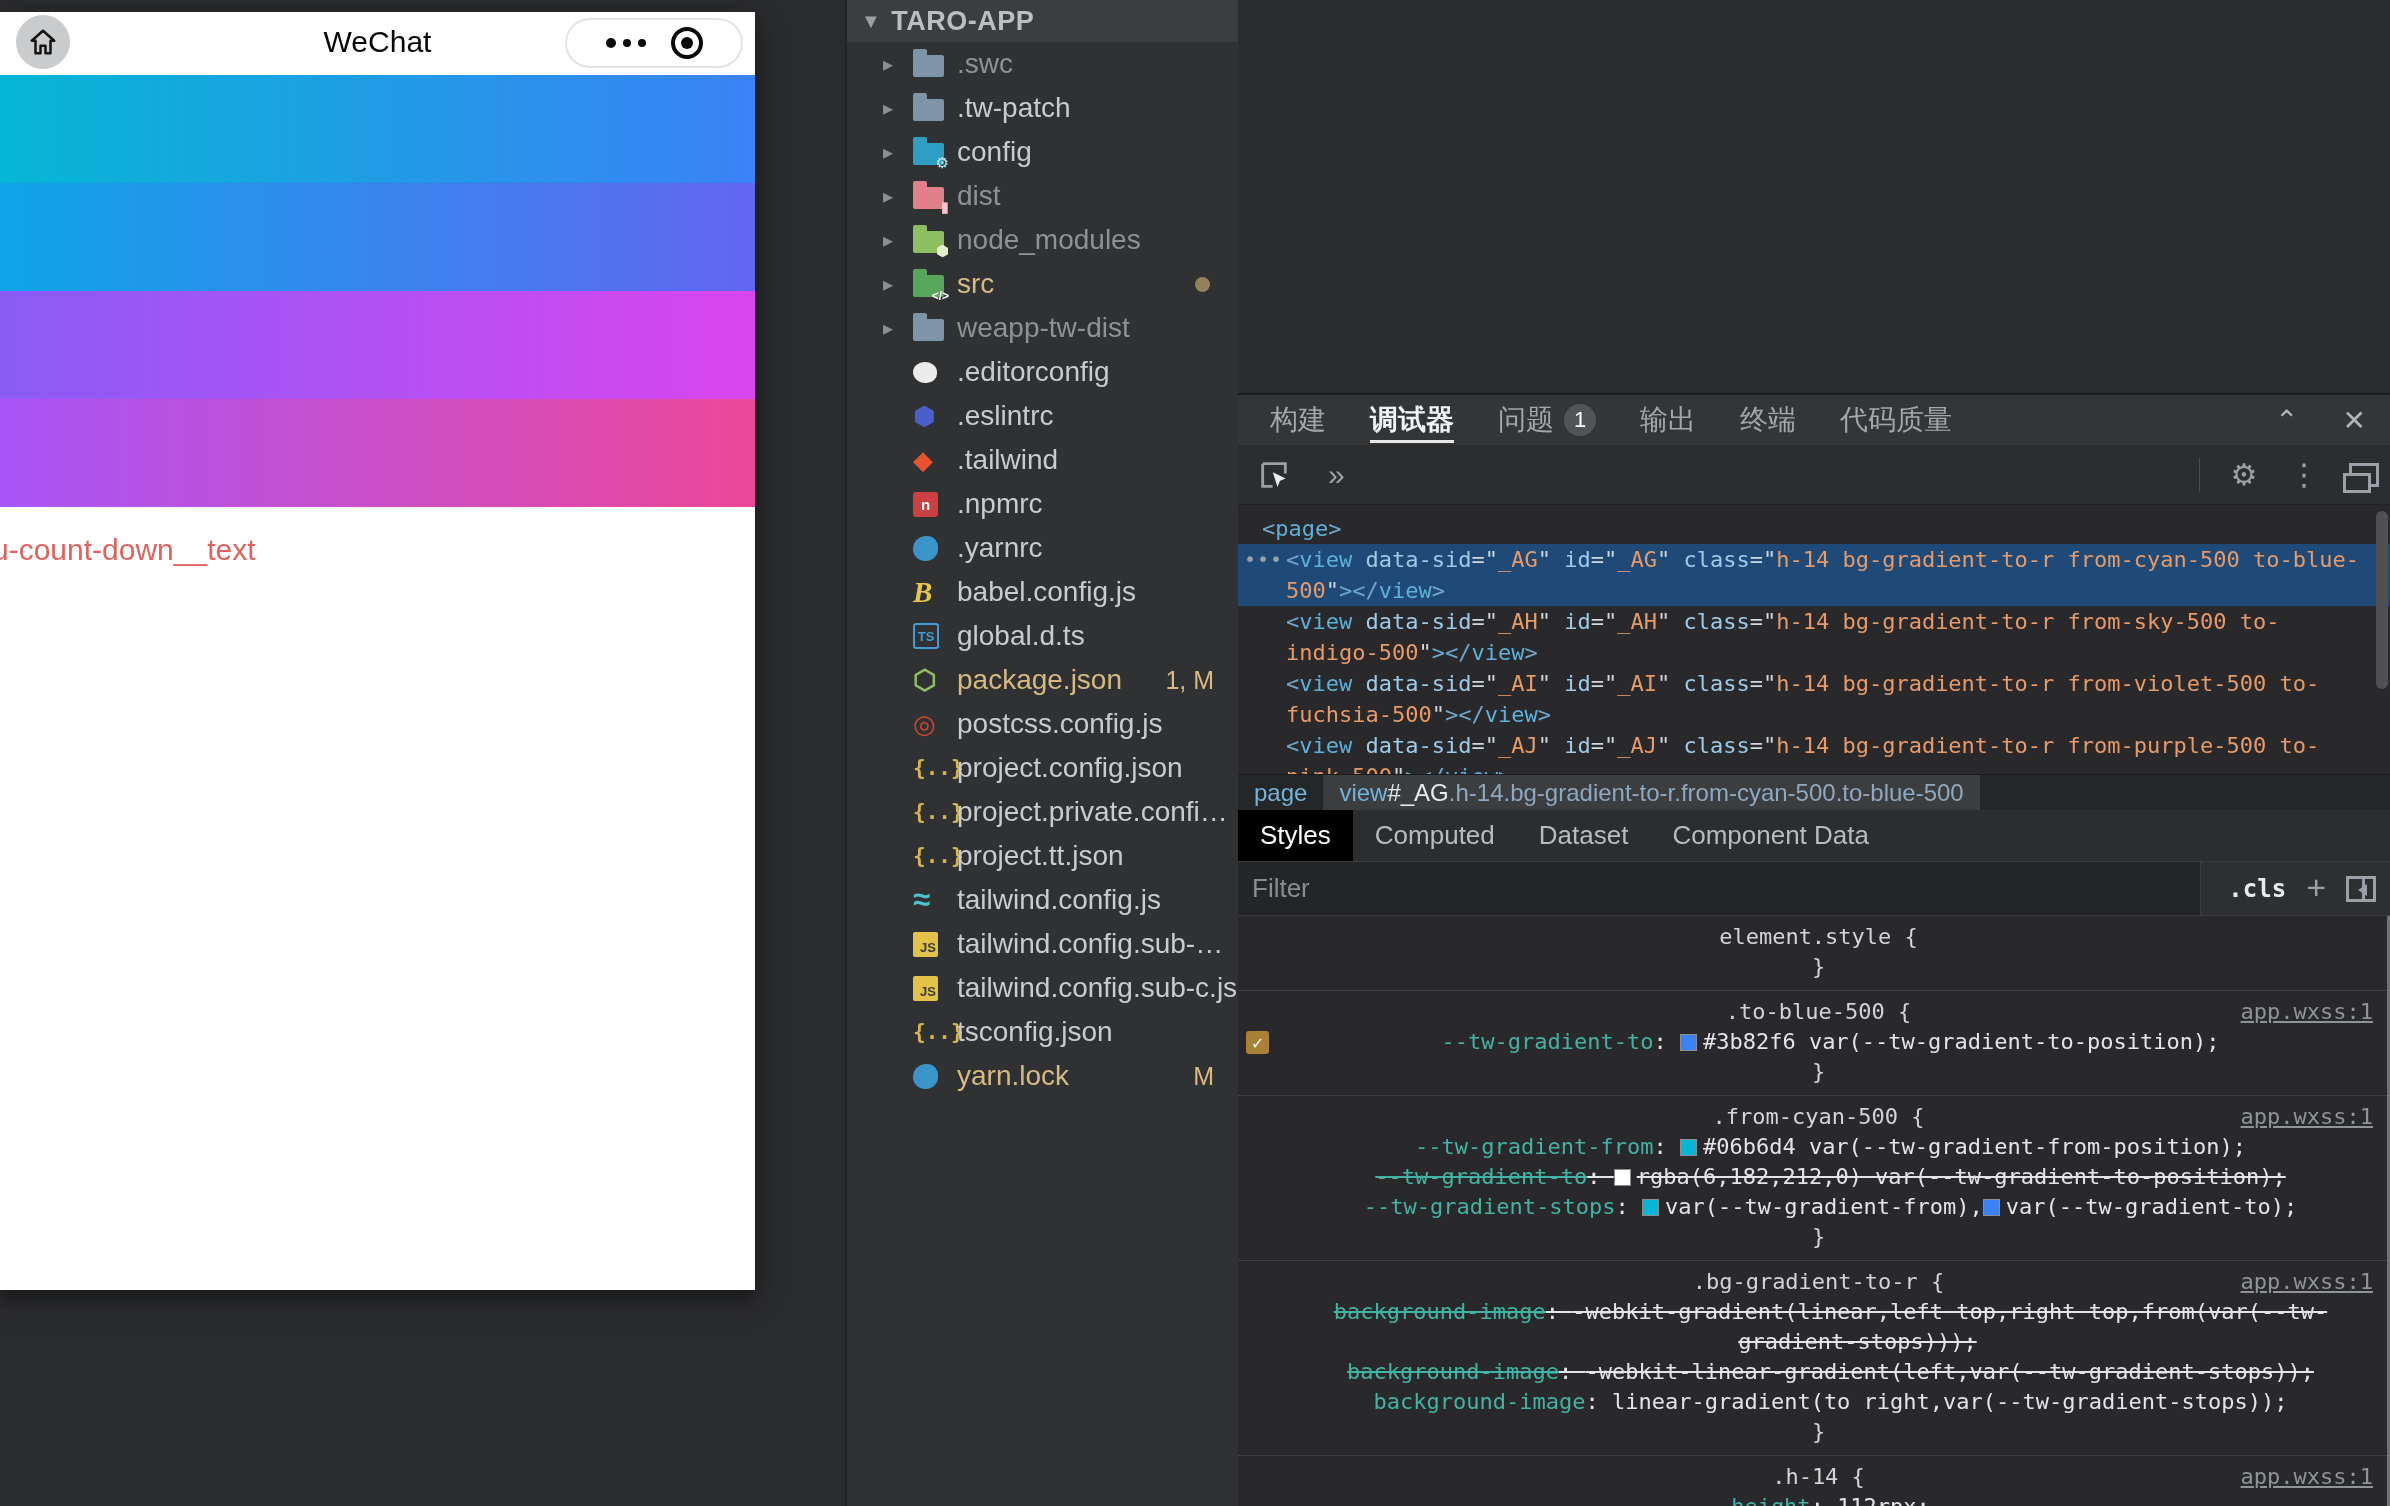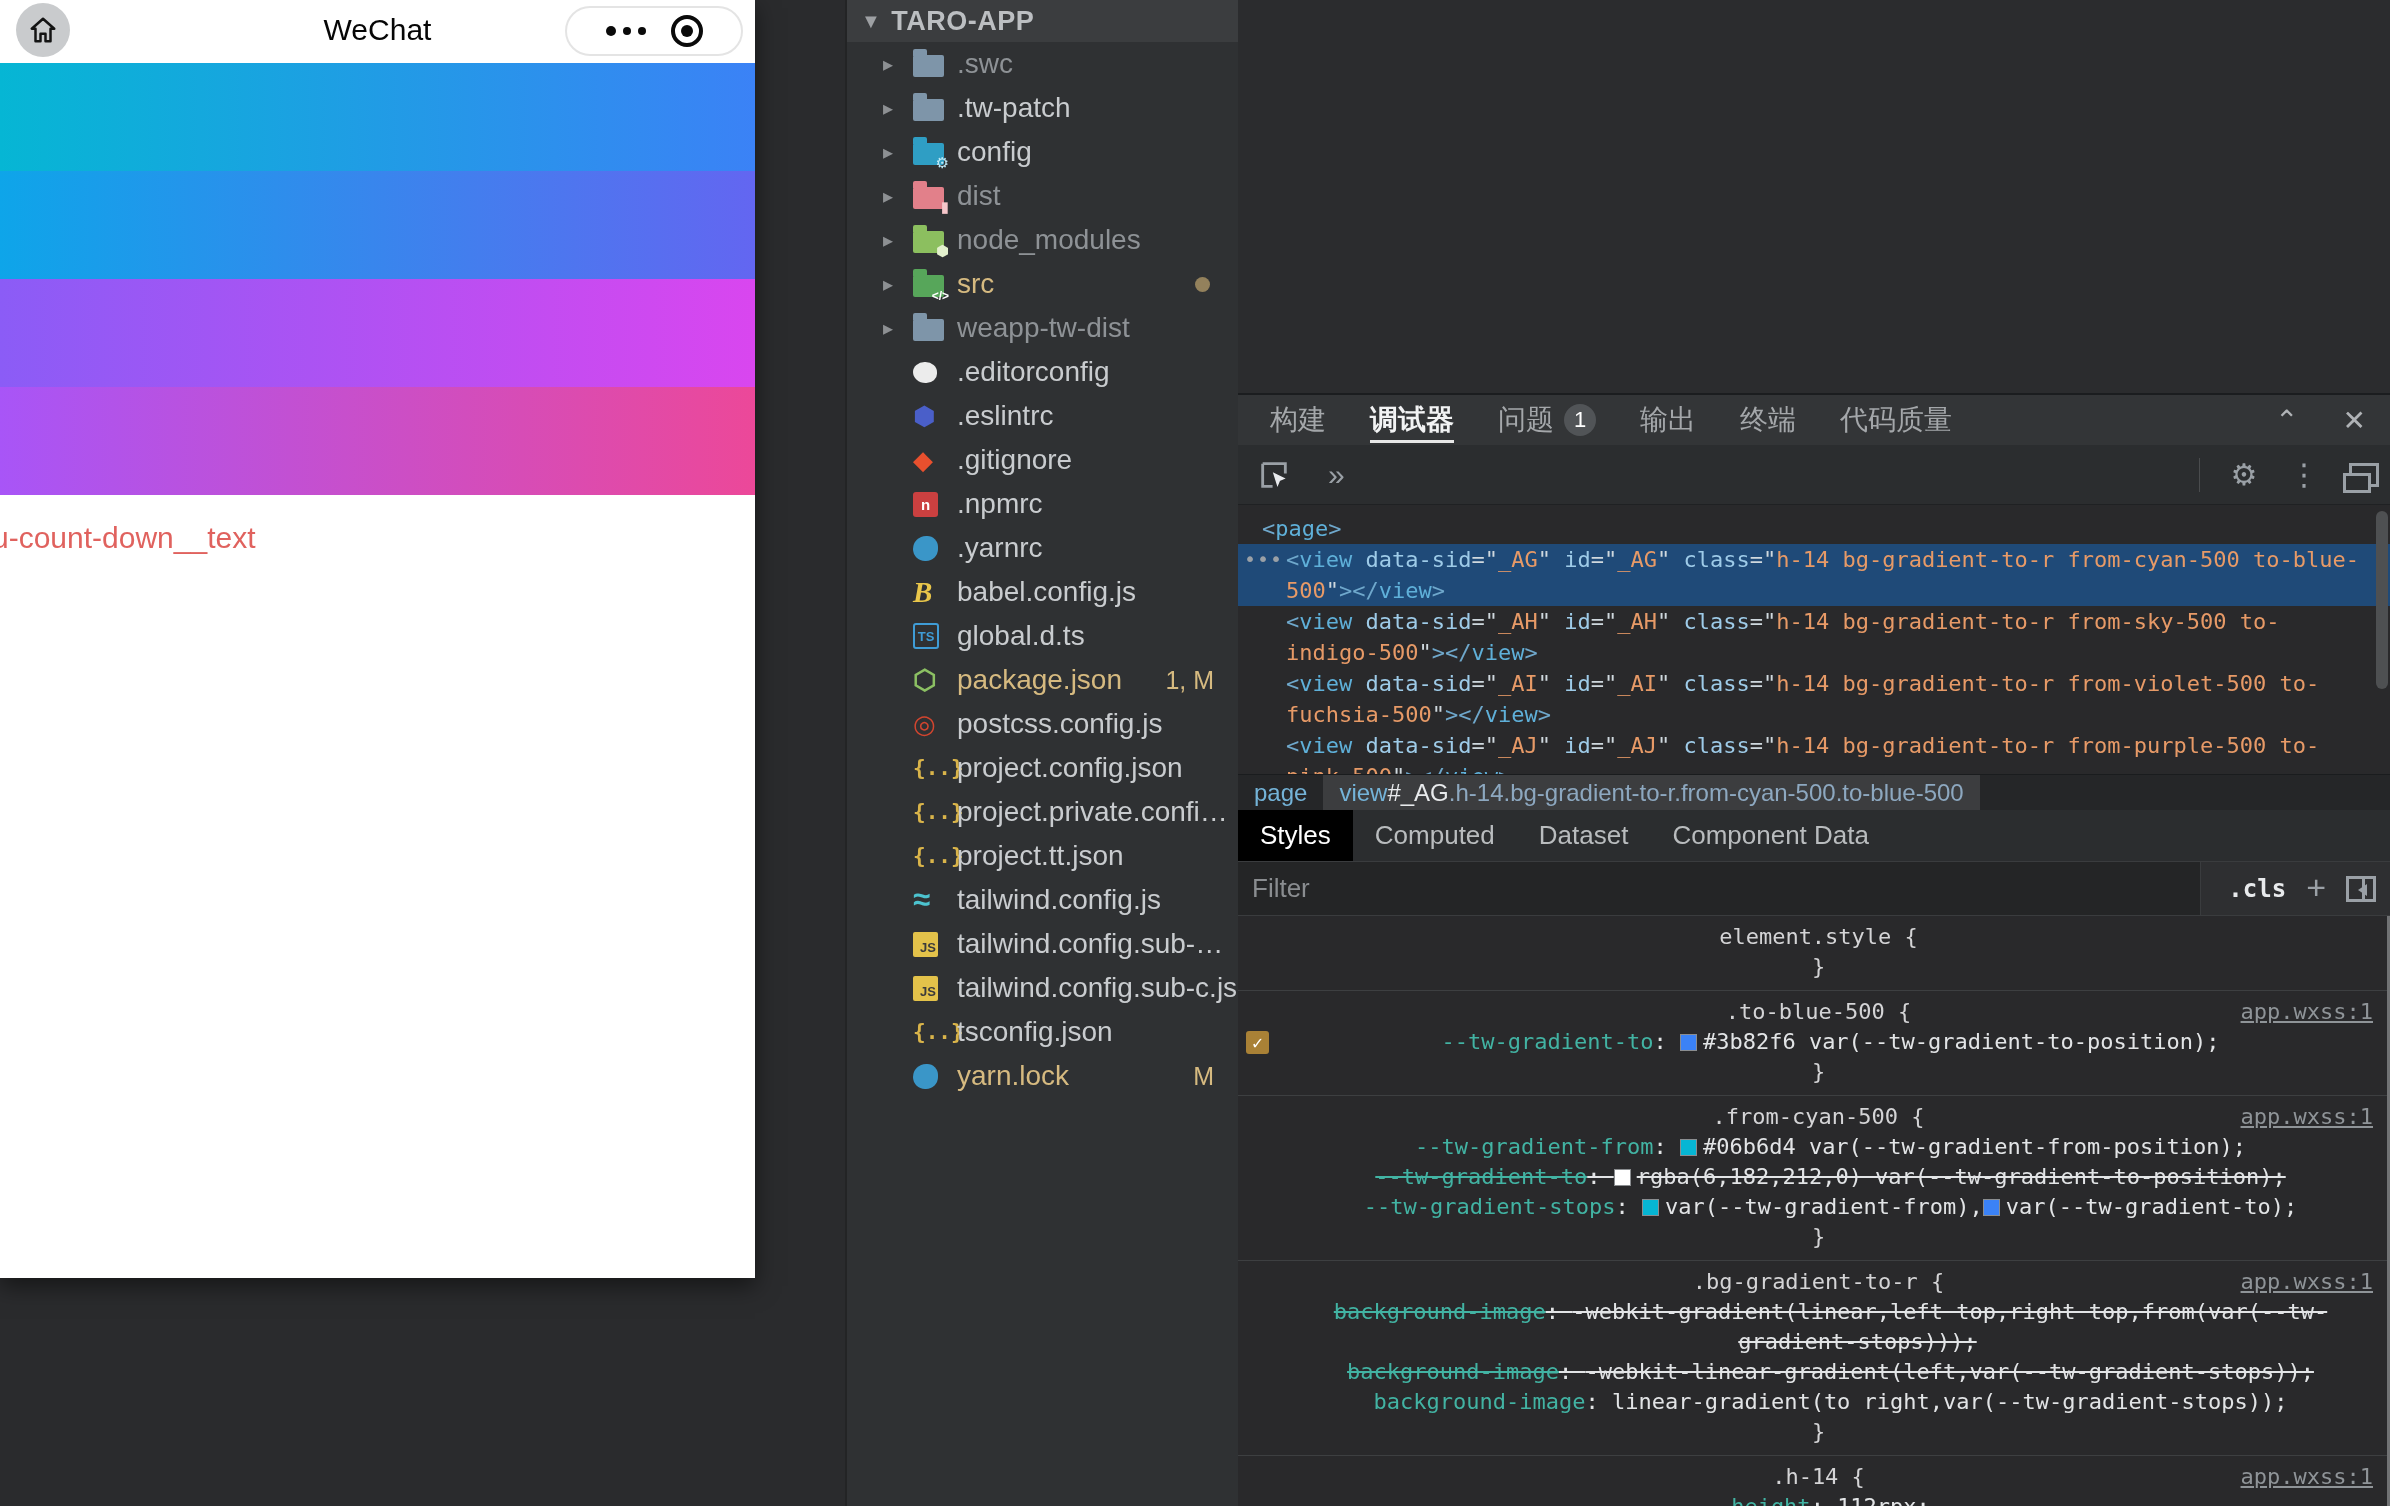--- a/index.html
+++ b/index.html
@@ -1,20 +1,20 @@
 <!DOCTYPE html>
 <html><head>
 <meta charset="utf-8">
 <style>
   * { margin:0; padding:0; box-sizing:border-box; }
   html,body { width:2390px; height:1506px; overflow:hidden; background:#2a2b2d;
               font-family:"Liberation Sans", sans-serif; }
 
   
-  #simulator { position:absolute; left:0; top:0; width:755px; height:1278px; background:#fff;
+  #simulator { position:absolute; left:0; top:12px; width:755px; height:1278px; background:#fff;
                box-shadow:0 8px 22px rgba(0,0,0,.5); }
   #sim-header { position:relative; height:63px; background:#fff; }
   #home-btn { position:absolute; left:16px; top:3px; width:54px; height:54px; border-radius:50%;
               background:#c9cbcd; display:flex; align-items:center; justify-content:center; }
   #home-btn svg { display:block; }
   #sim-title { position:absolute; left:0; right:0; top:13px; text-align:center; font-size:30px;
                font-weight:500; color:#060606; }
   #capsule { position:absolute; right:12px; top:6px; width:178px; height:50px; border:2px solid #e4e4e4;
              border-radius:26px; background:#fff; display:flex; align-items:center; justify-content:space-around; padding:0 26px;}
   #menu-dots { display:flex; gap:7px; align-items:center; }
@@ -256,21 +256,21 @@
         <span class="fic">
           <span class="gly" style="color: rgb(74, 95, 201);">⬢</span>
         </span>
         <span class="lbl tone-norm">.eslintrc</span>
       </div>
       <div class="trow">
         <span class="arrow"></span>
         <span class="fic">
           <span class="gly" style="color: rgb(232, 80, 46);">◆</span>
         </span>
-        <span class="lbl tone-norm">.gitignore</span>
+        <span class="lbl tone-norm">.tailwind</span>
       </div>
       <div class="trow">
         <span class="arrow"></span>
         <span class="fic">
           <span class="ic-np">n</span>
         </span>
         <span class="lbl tone-norm">.npmrc</span>
       </div>
       <div class="trow">
         <span class="arrow"></span>

